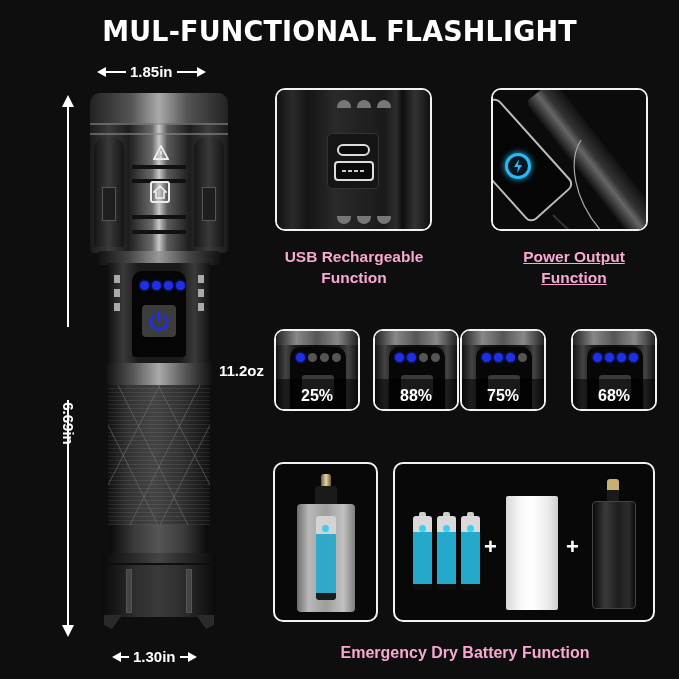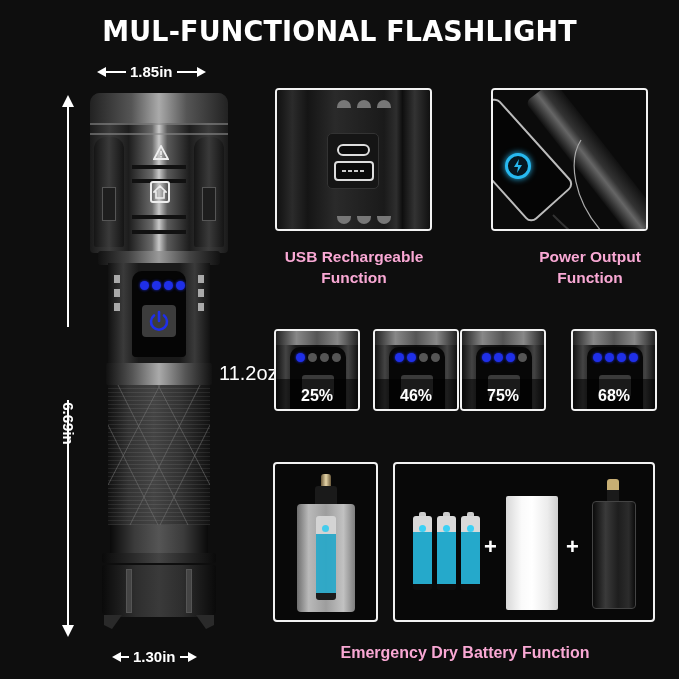--- a/index.html
+++ b/index.html
@@ -54,43 +54,43 @@
     background:
       repeating-linear-gradient(0deg, rgba(255,255,255,0.08) 0 1px, transparent 1px 4px),
       linear-gradient(90deg, #111 0%, #333 20%, #444 45%, #333 70%, #111 100%); }
   .fl-grip svg { position: absolute; left: 0; top: 0; }
   .fl-tail1 { position: absolute; left: 22px; top: 432px; width: 98px; height: 28px; background: linear-gradient(90deg, #0a0a0a, #3b3b3b, #555, #3b3b3b, #0a0a0a); }
   .fl-tail2 { position: absolute; left: 14px; top: 460px; width: 114px; height: 10px; background: linear-gradient(90deg, #0a0a0a, #444, #0a0a0a); border-radius: 2px; }
   .fl-tail3 { position: absolute; left: 14px; top: 472px; width: 114px; height: 52px; background: linear-gradient(90deg, #0a0a0a, #2e2e2e 30%, #3a3a3a 50%, #2e2e2e 70%, #0a0a0a); border-radius: 2px 2px 6px 6px; }
   .fl-tail3 .bar { position: absolute; top: 4px; width: 6px; height: 44px; background: #444; border: 1px solid #555; }
   .fl-feet { position: absolute; left: 14px; top: 522px; width: 114px; height: 14px; }
 
-  .weight { position: absolute; left: 219px; top: 362px; font-weight: normal; font-size: 20px; }
+  .weight { position: absolute; left: 219px; top: 362px; font-weight: bold; font-size: 15px; }
 
   
-  .feature-box { position: absolute; border: 2px solid #f2f2f2; border-radius: 4px; overflow: hidden; background: #080808; }
+  .feature-box { position: absolute; border: 2px solid #f2f2f2; border-radius: 10px; overflow: hidden; background: #080808; }
   .caption { position: absolute; text-align: center; font-weight: bold; font-size: 15.5px; line-height: 21px; color: #f9a8d4; }
 
   .usb-box { left: 275px; top: 88px; width: 157px; height: 143px; }
   .usb-box .bg { position: absolute; inset: 0; background: linear-gradient(90deg, #111 0%, #2b2b2b 10%, #151515 20%, #2a2a2a 38%, #1a1a1a 70%, #2e2e2e 78%, #0e0e0e 82%, #333 90%, #111 100%); }
   .usb-box .bump { position: absolute; width: 14px; height: 8px; background: #777; border-radius: 7px 7px 0 0; }
   .usb-box .port-panel { position: absolute; left: 50px; top: 43px; width: 52px; height: 56px; background: #151515; border: 1px solid #333; border-radius: 5px; }
   .usb-c { position: absolute; left: 9px; top: 10px; width: 33px; height: 12px; border: 2px solid #ddd; border-radius: 7px; background: #0a0a0a; }
   .usb-micro { position: absolute; left: 6px; top: 27px; width: 40px; height: 20px; border: 2px solid #ddd; border-radius: 4px; background: #0a0a0a; }
   .usb-micro .pins { position: absolute; left: 6px; top: 7px; width: 24px; height: 2px; background: repeating-linear-gradient(90deg, #ccc 0 4px, transparent 4px 6px); }
 
   .power-box { left: 491px; top: 88px; width: 157px; height: 143px; }
   .power-box .bg { position: absolute; inset: 0; background: #0b0b0b; }
   .phone { position: absolute; left: -40px; top: 40px; width: 120px; height: 60px; background: #050505; border: 2px solid #bbb; border-radius: 8px; transform: rotate(48deg); }
   .charge-icon { position: absolute; left: 12px; top: 63px; width: 26px; height: 26px; border-radius: 50%; border: 3px solid #27b9f0; box-shadow: 0 0 6px #27b9f0; display: flex; align-items: center; justify-content: center; background: #061720; }
   .torch-diag { position: absolute; left: 90px; top: -20px; width: 36px; height: 200px; transform: rotate(-38deg); background: linear-gradient(90deg, #111, #666 40%, #333 60%, #111); border-radius: 6px; }
   .cable { position: absolute; }
 
   .usb-caption { left: 268px; top: 246px; width: 172px; }
-  .power-caption { left: 504px; top: 246px; width: 172px; }
+  .power-caption { left: 488px; top: 246px; width: 172px; text-decoration: underline; }
 
   .level-box { top: 329px; width: 86px; height: 82px; }
   .level-box .bg { position: absolute; inset: 0; background: linear-gradient(90deg, #111 0%, #444 12%, #1a1a1a 24%, #0b0b0b 50%, #1a1a1a 76%, #444 88%, #111 100%); }
   .level-box .topbar { position: absolute; left: 0; top: 0; width: 100%; height: 14px; background: linear-gradient(90deg, #222, #888, #555, #888, #222); }
   .level-box .panel { position: absolute; left: 14px; top: 16px; width: 56px; height: 62px; background: #070707; border-radius: 10px 10px 0 0; }
   .level-box .dots { position: absolute; left: 6px; top: 6px; display: flex; gap: 3px; }
   .level-box .btn { position: absolute; left: 12px; top: 28px; width: 32px; height: 22px; background: #3a3a3a; border-radius: 3px; }
   .level-box .shade { position: absolute; left: 0; top: 48px; width: 100%; height: 32px; background: rgba(0,0,0,0.55); }
   .level-box .pct { position: absolute; left: 0; top: 56px; width: 100%; text-align: center; font-weight: bold; font-size: 16px; color: #fff; }
 
@@ -272,21 +272,21 @@
   <div class="panel">
     <div class="dots">
         <span class="dot on"></span>
         <span class="dot on"></span>
         <span class="dot off"></span>
         <span class="dot off"></span>
       </div>
     <div class="btn"></div>
   </div>
   <div class="shade"></div>
-  <div class="pct">46%</div>
+  <div class="pct">88%</div>
 </div>
 <div class="feature-box level-box" style="left:460px;">
   <div class="bg"></div>
     <div class="topbar"></div>
   <div class="panel">
     <div class="dots">
         <span class="dot on"></span>
         <span class="dot on"></span>
         <span class="dot on"></span>
         <span class="dot off"></span>

